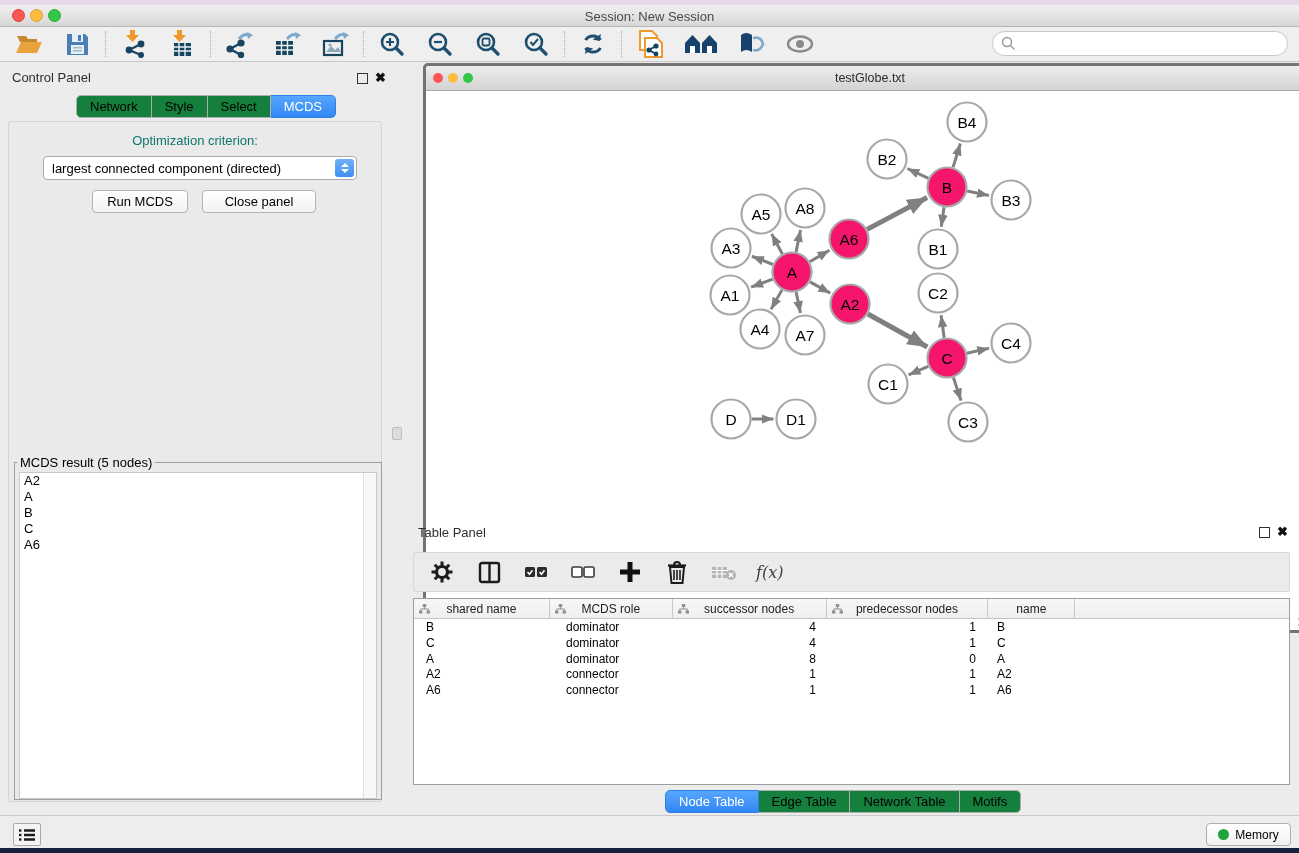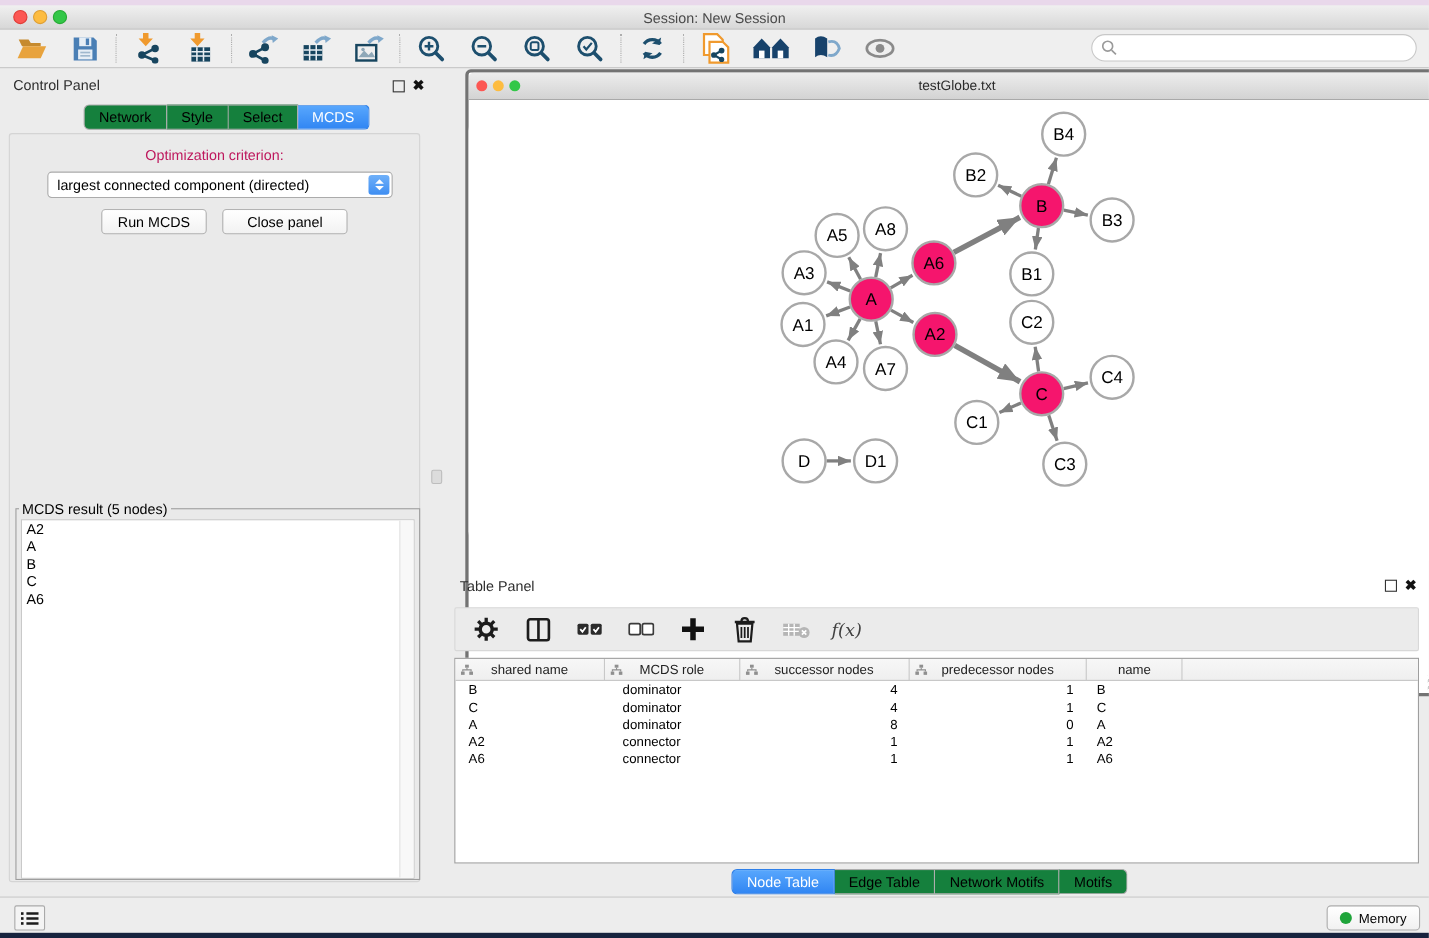--- a/index.html
+++ b/index.html
@@ -34,21 +34,21 @@
   .cp-float { left:357px; top:73px; } .cp-close { left:375px; top:72px; }
   .seg { display:flex; height:23px; }
   .seg .seg-btn { height:23px; padding:0 13px; font-size:13px; background:#15803d; color:#000;
     border:1px solid #ADADAD; border-left:none; display:flex; align-items:center; }
   .seg .seg-btn:first-child { border-left:1px solid #ADADAD; border-radius:5px 0 0 5px; }
   .seg .seg-btn:last-child { border-radius:0 5px 5px 0; }
   .seg .seg-btn.active { background:linear-gradient(#58A7FD,#3186F3); color:#fff; border-color:#2F7FE8; }
   .cp-tabs { left:76px; top:95px; }
   .cp-body { left:8px; top:121px; width:374px; height:681px; background:#EAEAEA;
     border:1px solid #D4D4D4; border-radius:3px; }
-  .opt-label { left:0; top:133px; width:390px; text-align:center; font-size:13px; color:#be185d; }
+  .opt-label { left:0; top:133px; width:390px; text-align:center; font-size:13px; color:#0f766e; }
   .select { left:43px; top:156px; width:314px; height:24px; background:#fff;
     border:1px solid #ABABAB; border-radius:4px; font-size:13px; display:flex; align-items:center; padding-left:8px; }
   .stepper { position:absolute; right:2px; top:2px; width:19px; height:18px; border-radius:3px;
     background:linear-gradient(#6FB0F9,#3E8EF2); display:flex; flex-direction:column; align-items:center; justify-content:center; gap:2px; }
   .tri-up { width:0; height:0; border-left:4px solid transparent; border-right:4px solid transparent; border-bottom:4px solid #fff; }
   .tri-down { width:0; height:0; border-left:4px solid transparent; border-right:4px solid transparent; border-top:4px solid #fff; }
   .btn { background:linear-gradient(#FFFFFF,#F2F2F2); border:1px solid #B3B3B3; border-radius:4px;
     font-size:13px; height:23px; display:flex; align-items:center; justify-content:center; }
   .run-btn { left:92px; top:190px; width:96px; }
   .closep-btn { left:202px; top:190px; width:114px; }
@@ -520,21 +520,21 @@
         <div class="td" style="width: 154px; text-align: right; padding-left: 0px; padding-right: 11px;">1</div>
         <div class="td" style="width: 162px; text-align: right; padding-left: 0px; padding-right: 13px;">1</div>
         <div class="td" style="width: 87px; text-align: left; padding-left: 8px; padding-right: 0px;">A6</div>
       </div>
     </div>
 </div>
 
 <div class="abs seg tabs-bottom" id="table-tabs">
     <div class="seg-btn active">Node Table</div>
     <div class="seg-btn">Edge Table</div>
-    <div class="seg-btn">Network Motifs</div>
+    <div class="seg-btn">Network Table</div>
     <div class="seg-btn">Motifs</div>
   </div>
 
 <div class="abs statusbar">
   <div class="abs list-btn">
     <svg width="17" height="14" viewBox="0 0 17 14">
       <g stroke="#1c1c1c" stroke-width="2.4">
           <path d="M5 2.5 h11 M5 7 h11 M5 11.5 h11"></path>
         </g>
       <g fill="#1c1c1c">

